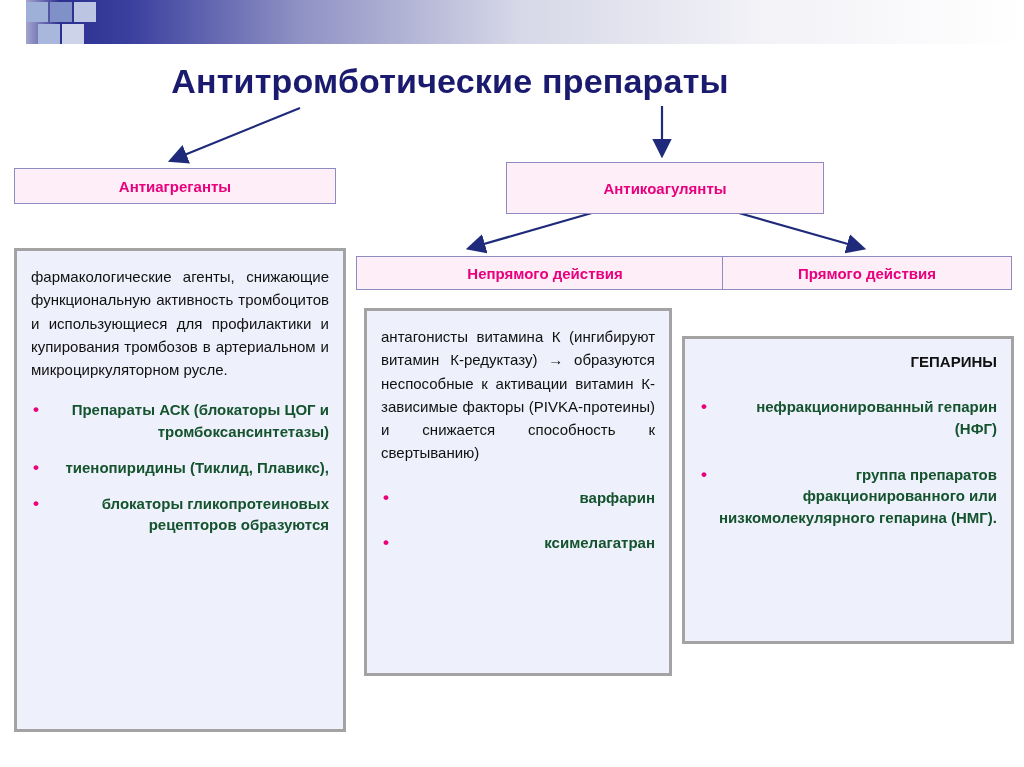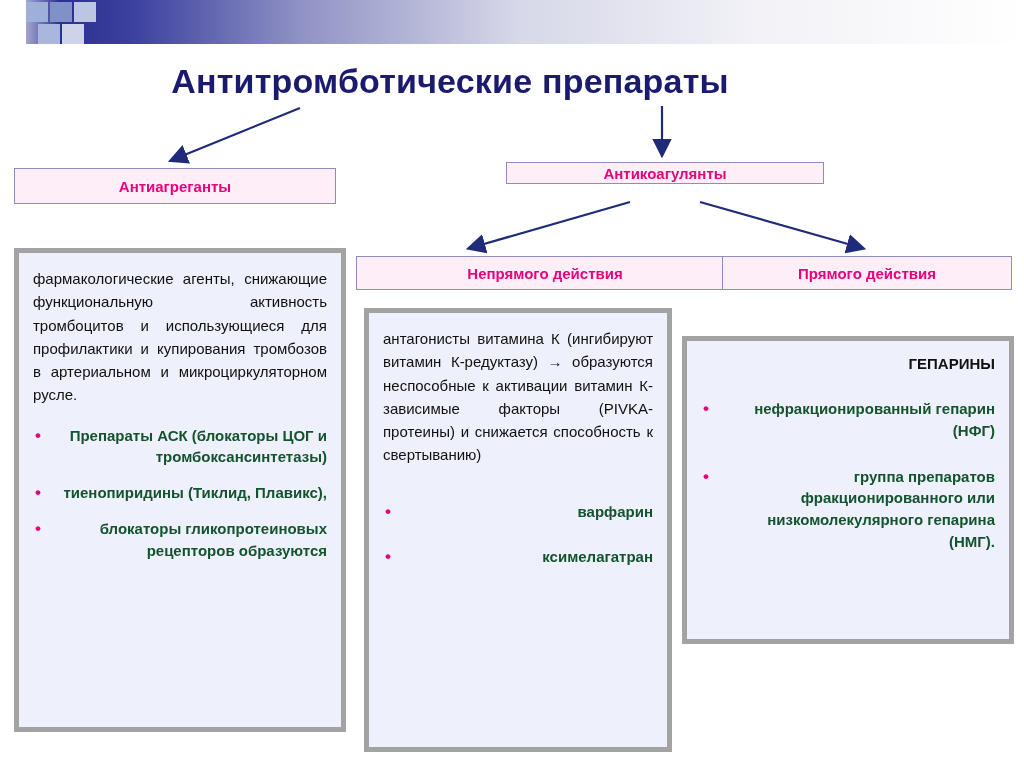--- a/index.html
+++ b/index.html
@@ -76,21 +76,21 @@
     font-size: 15px;
     display: flex;
     align-items: center;
     justify-content: center;
     text-align: left;
     box-sizing: border-box;
   }
   .contentbox {
     position: absolute;
     background: #eef0fb;
-    border: 5px solid #a3a3a3;
+    border: 3px solid #a3a3a3;
     box-sizing: border-box;
     padding: 14px 14px 20px 14px;
   }
 
   .just {
     text-align: justify;
     font-size: 15px;
     line-height: 1.55;
     color: #111111;
   }
@@ -117,26 +117,26 @@
     content: "•";
     position: absolute;
     left: 2px;
     top: -1px;
     color: #e8007d;
     font-size: 17px;
   }
 
   
   #box-antiagregants { left: 14px;  top: 168px; width: 322px; height: 36px; }
-  #box-anticoagulants { left: 506px; top: 162px; width: 318px; height: 22px; }
+  #box-anticoagulants { left: 506px; top: 162px; width: 318px; height: 52px; }
   #box-indirect      { left: 356px; top: 256px; width: 378px; height: 34px; }
   #box-direct        { left: 722px; top: 256px; width: 290px; height: 34px; }
 
   #box-left-content  { left: 14px;  top: 248px; width: 332px; height: 484px; }
-  #box-mid-content   { left: 364px; top: 308px; width: 308px; height: 444px; }
+  #box-mid-content   { left: 364px; top: 308px; width: 308px; height: 368px; }
   #box-right-content { left: 682px; top: 336px; width: 332px; height: 308px; }
 
   .box-head {
     text-align: right;
     font-weight: bold;
     font-size: 15px;
     color: #111111;
     margin-bottom: 16px;
   }
 
@@ -198,21 +198,21 @@
   <div class="just indent">фармакологические агенты, снижающие функциональную активность тромбоцитов и использующиеся для профилактики и купирования тромбозов в артериальном и микроциркуляторном русле.</div>
   <ul class="bullets" style="margin-top:18px;">
     <li><span>Препараты АСК (блокаторы ЦОГ и тромбоксансинтетазы)</span></li>
     <li><span>тиенопиридины (Тиклид, Плавикс),</span></li>
     <li><span> блокаторы гликопротеиновых рецепторов образуются</span></li>
   </ul>
 </div>
 
 <div class="contentbox" id="box-mid-content">
   <div class="just indent">антагонисты витамина К (ингибируют витамин К-редуктазу) → образуются неспособные к активации витамин К-зависимые факторы (PIVKA-протеины) и снижается способность к свертыванию)</div>
-  <ul class="bullets" style="margin-top:34px;">
+  <ul class="bullets" style="margin-top:22px;">
     <li><span>варфарин</span></li>
     <li style="margin-top:24px;"><span> ксимелагатран</span></li>
   </ul>
 </div>
 
 <div class="contentbox" id="box-right-content">
   <div class="box-head">ГЕПАРИНЫ</div>
   <ul class="bullets" style="margin-top:26px;">
     <li><span>нефракционированный гепарин (НФГ)</span></li>
     <li style="margin-top:24px;"><span> группа препаратов фракционированного или низкомолекулярного гепарина (НМГ).</span></li>

